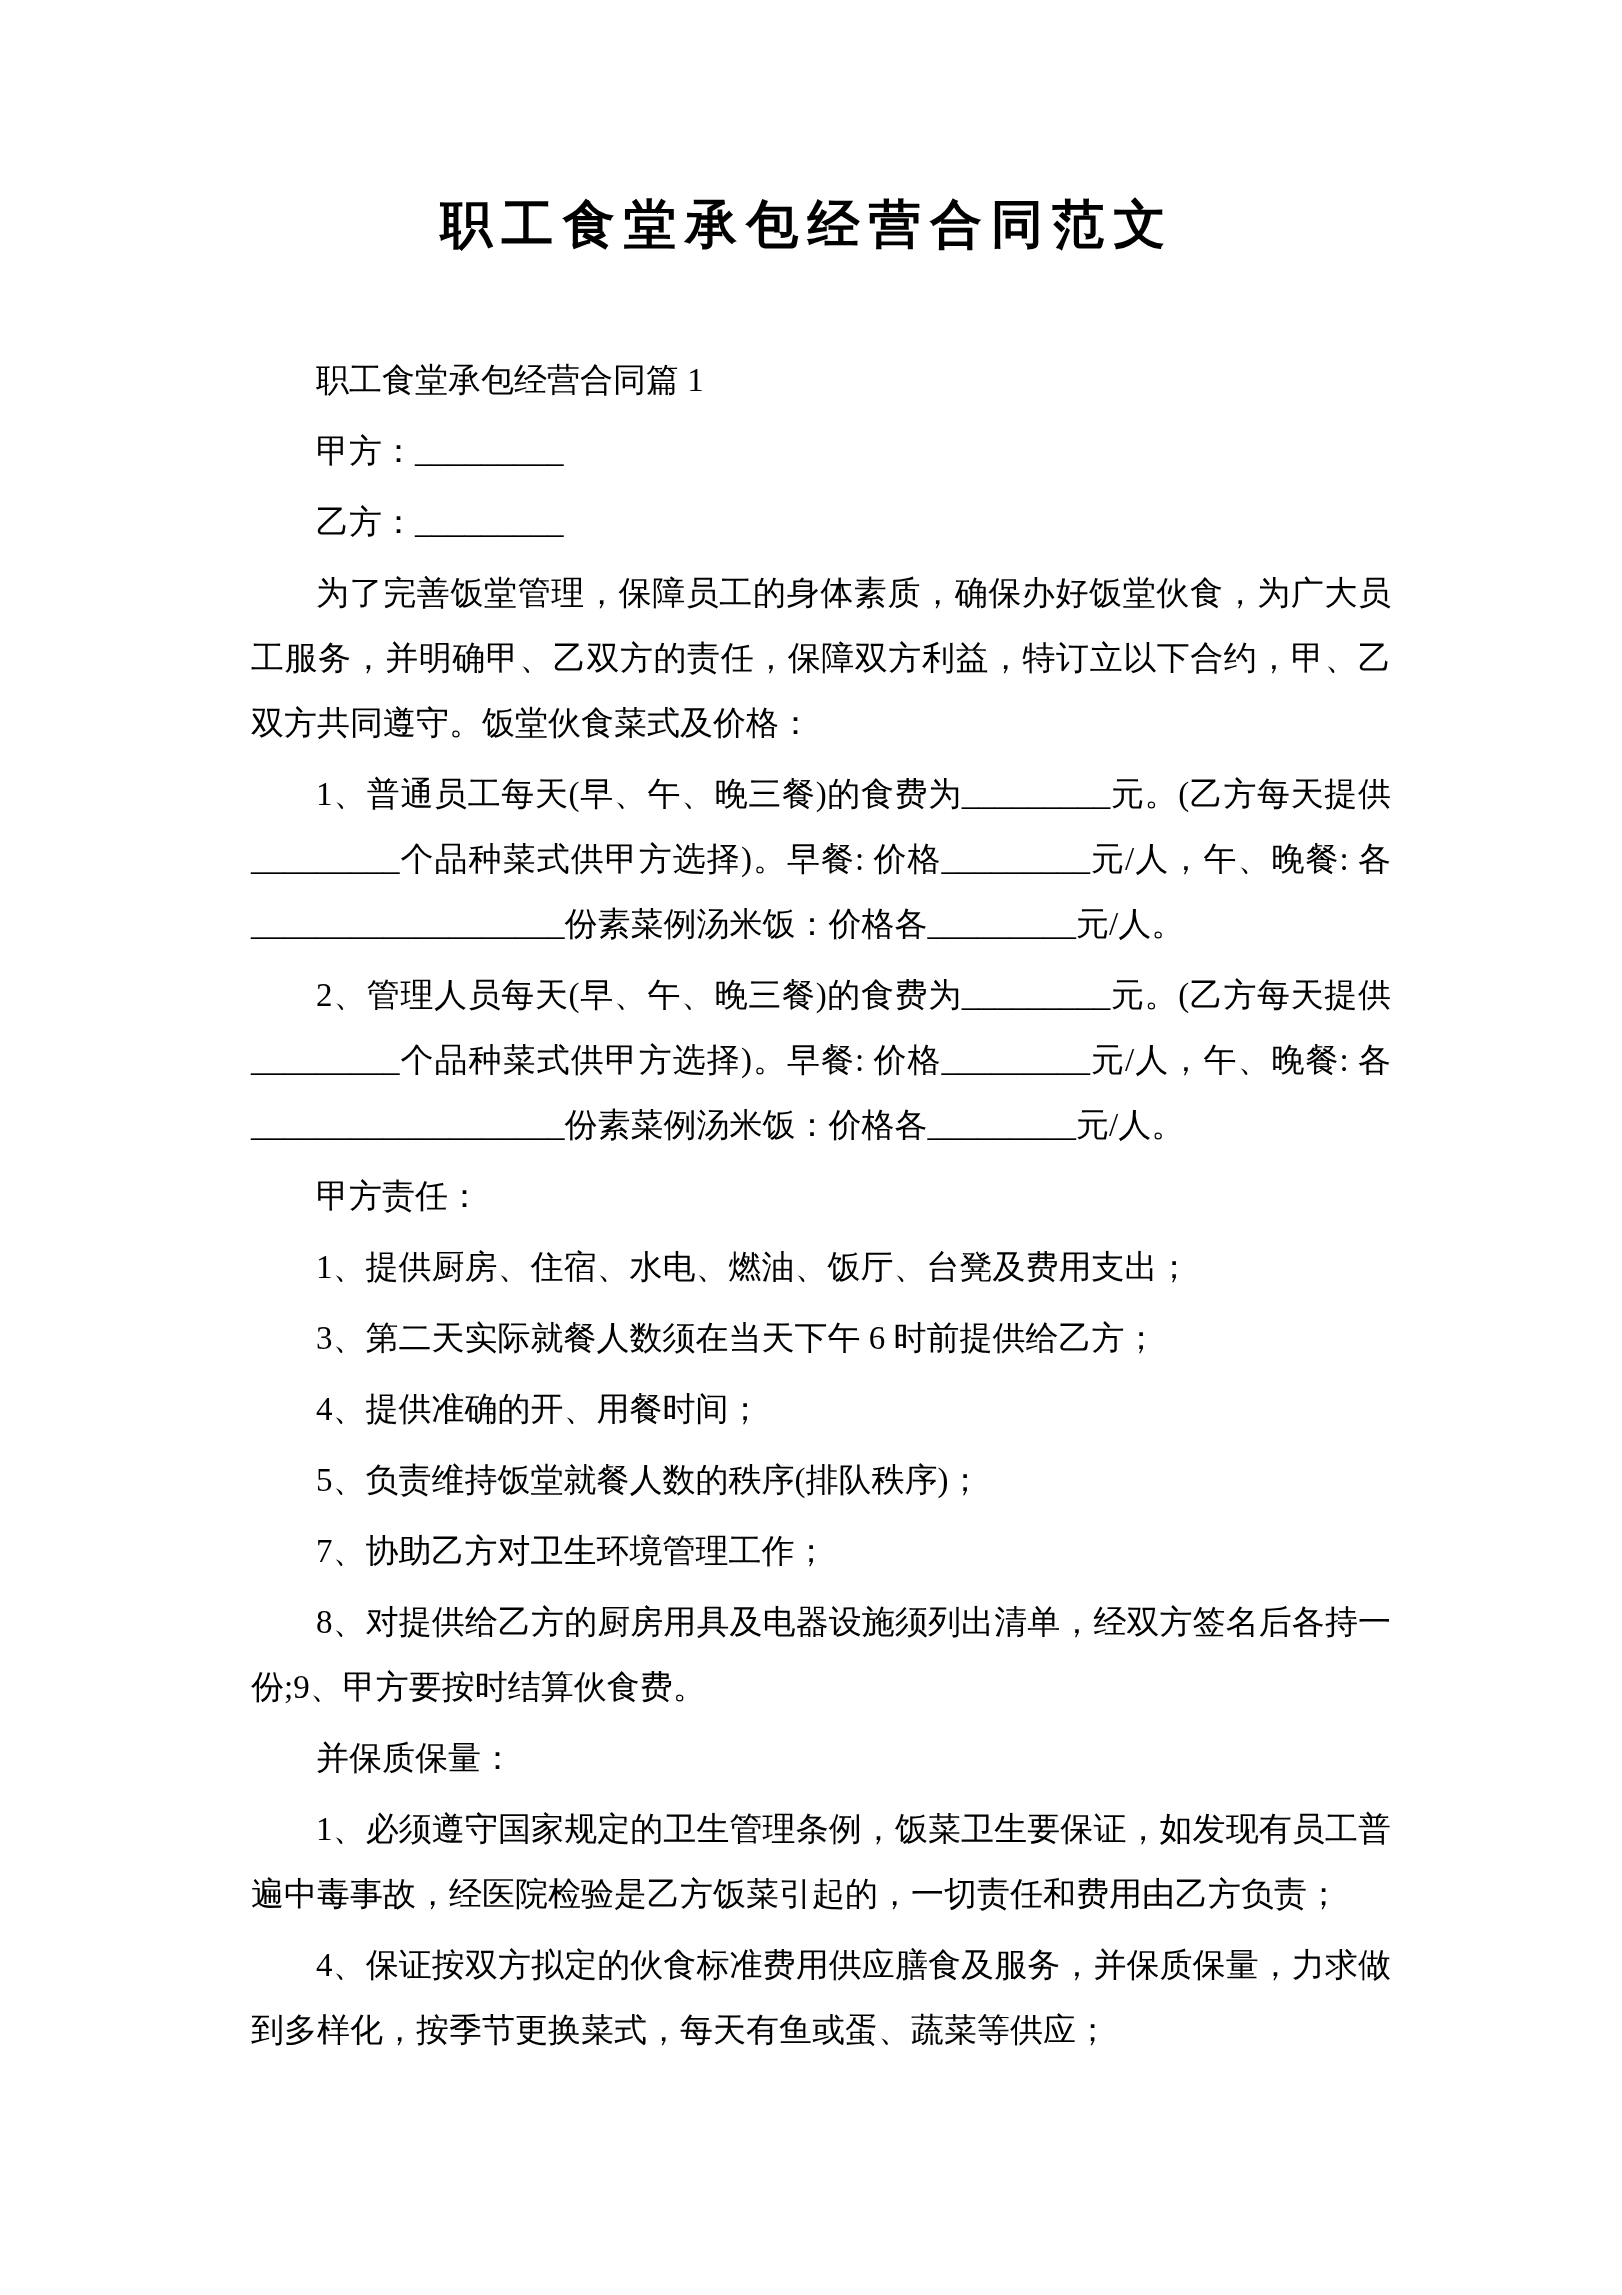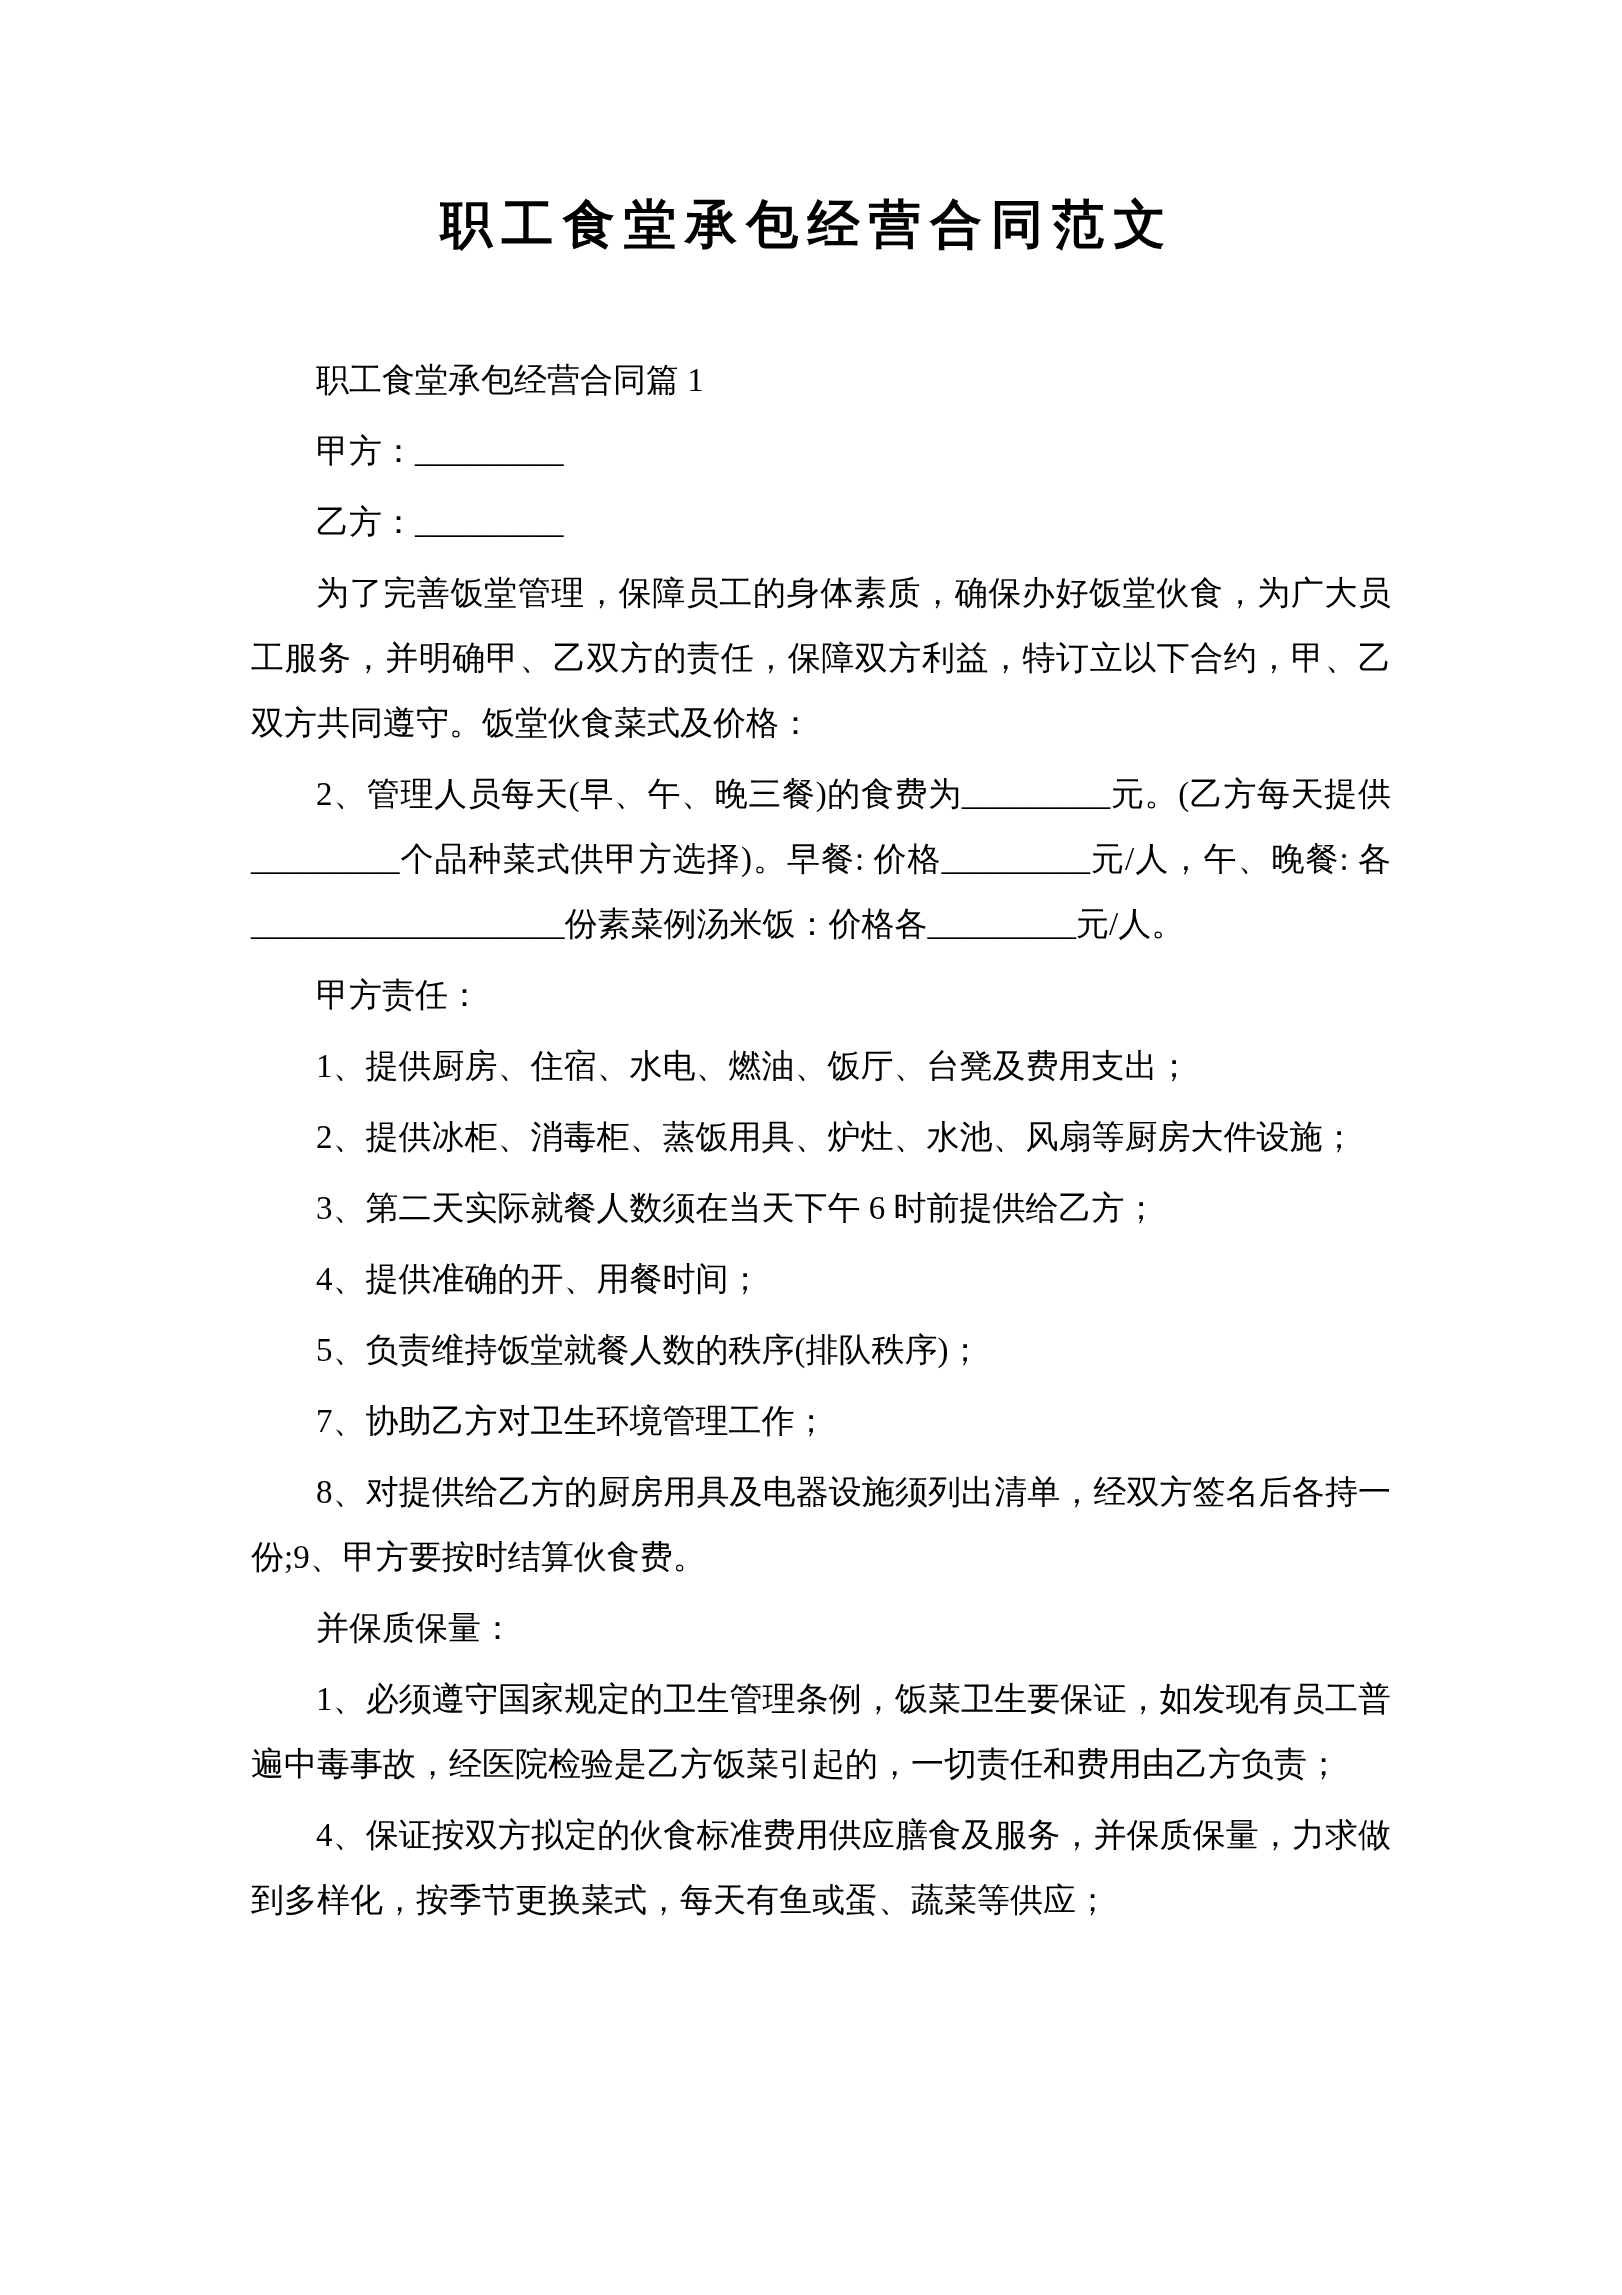--- a/index.html
+++ b/index.html
@@ -55,28 +55,28 @@
   <div class="content">
 
     <p class="para">职工食堂承包经营合同篇 1</p>
 
     <p class="para">甲方：_________</p>
 
     <p class="para">乙方：_________</p>
 
     <p class="para">为了完善饭堂管理，保障员工的身体素质，确保办好饭堂伙食，为广大员工服务，并明确甲、乙双方的责任，保障双方利益，特订立以下合约，甲、乙双方共同遵守。饭堂伙食菜式及价格：</p>
 
+    <p class="para">1、普通员工每天(早、午、晚三餐)的食费为_________元。(乙方每天提供_________个品种菜式供甲方选择)。早餐: 价格_________元/人，午、晚餐: 各___________________份素菜例汤米饭：价格各_________元/人。</p>
 
     <p class="para">2、管理人员每天(早、午、晚三餐)的食费为_________元。(乙方每天提供_________个品种菜式供甲方选择)。早餐: 价格_________元/人，午、晚餐: 各___________________份素菜例汤米饭：价格各_________元/人。</p>
 
     <p class="para">甲方责任：</p>
 
     <p class="para">1、提供厨房、住宿、水电、燃油、饭厅、台凳及费用支出；</p>
 
-    <p class="para">2、提供冰柜、消毒柜、蒸饭用具、炉灶、水池、风扇等厨房大件设施；</p>
 
     <p class="para">3、第二天实际就餐人数须在当天下午 6 时前提供给乙方；</p>
 
     <p class="para">4、提供准确的开、用餐时间；</p>
 
     <p class="para">5、负责维持饭堂就餐人数的秩序(排队秩序)；</p>
 
 
     <p class="para">7、协助乙方对卫生环境管理工作；</p>
 

